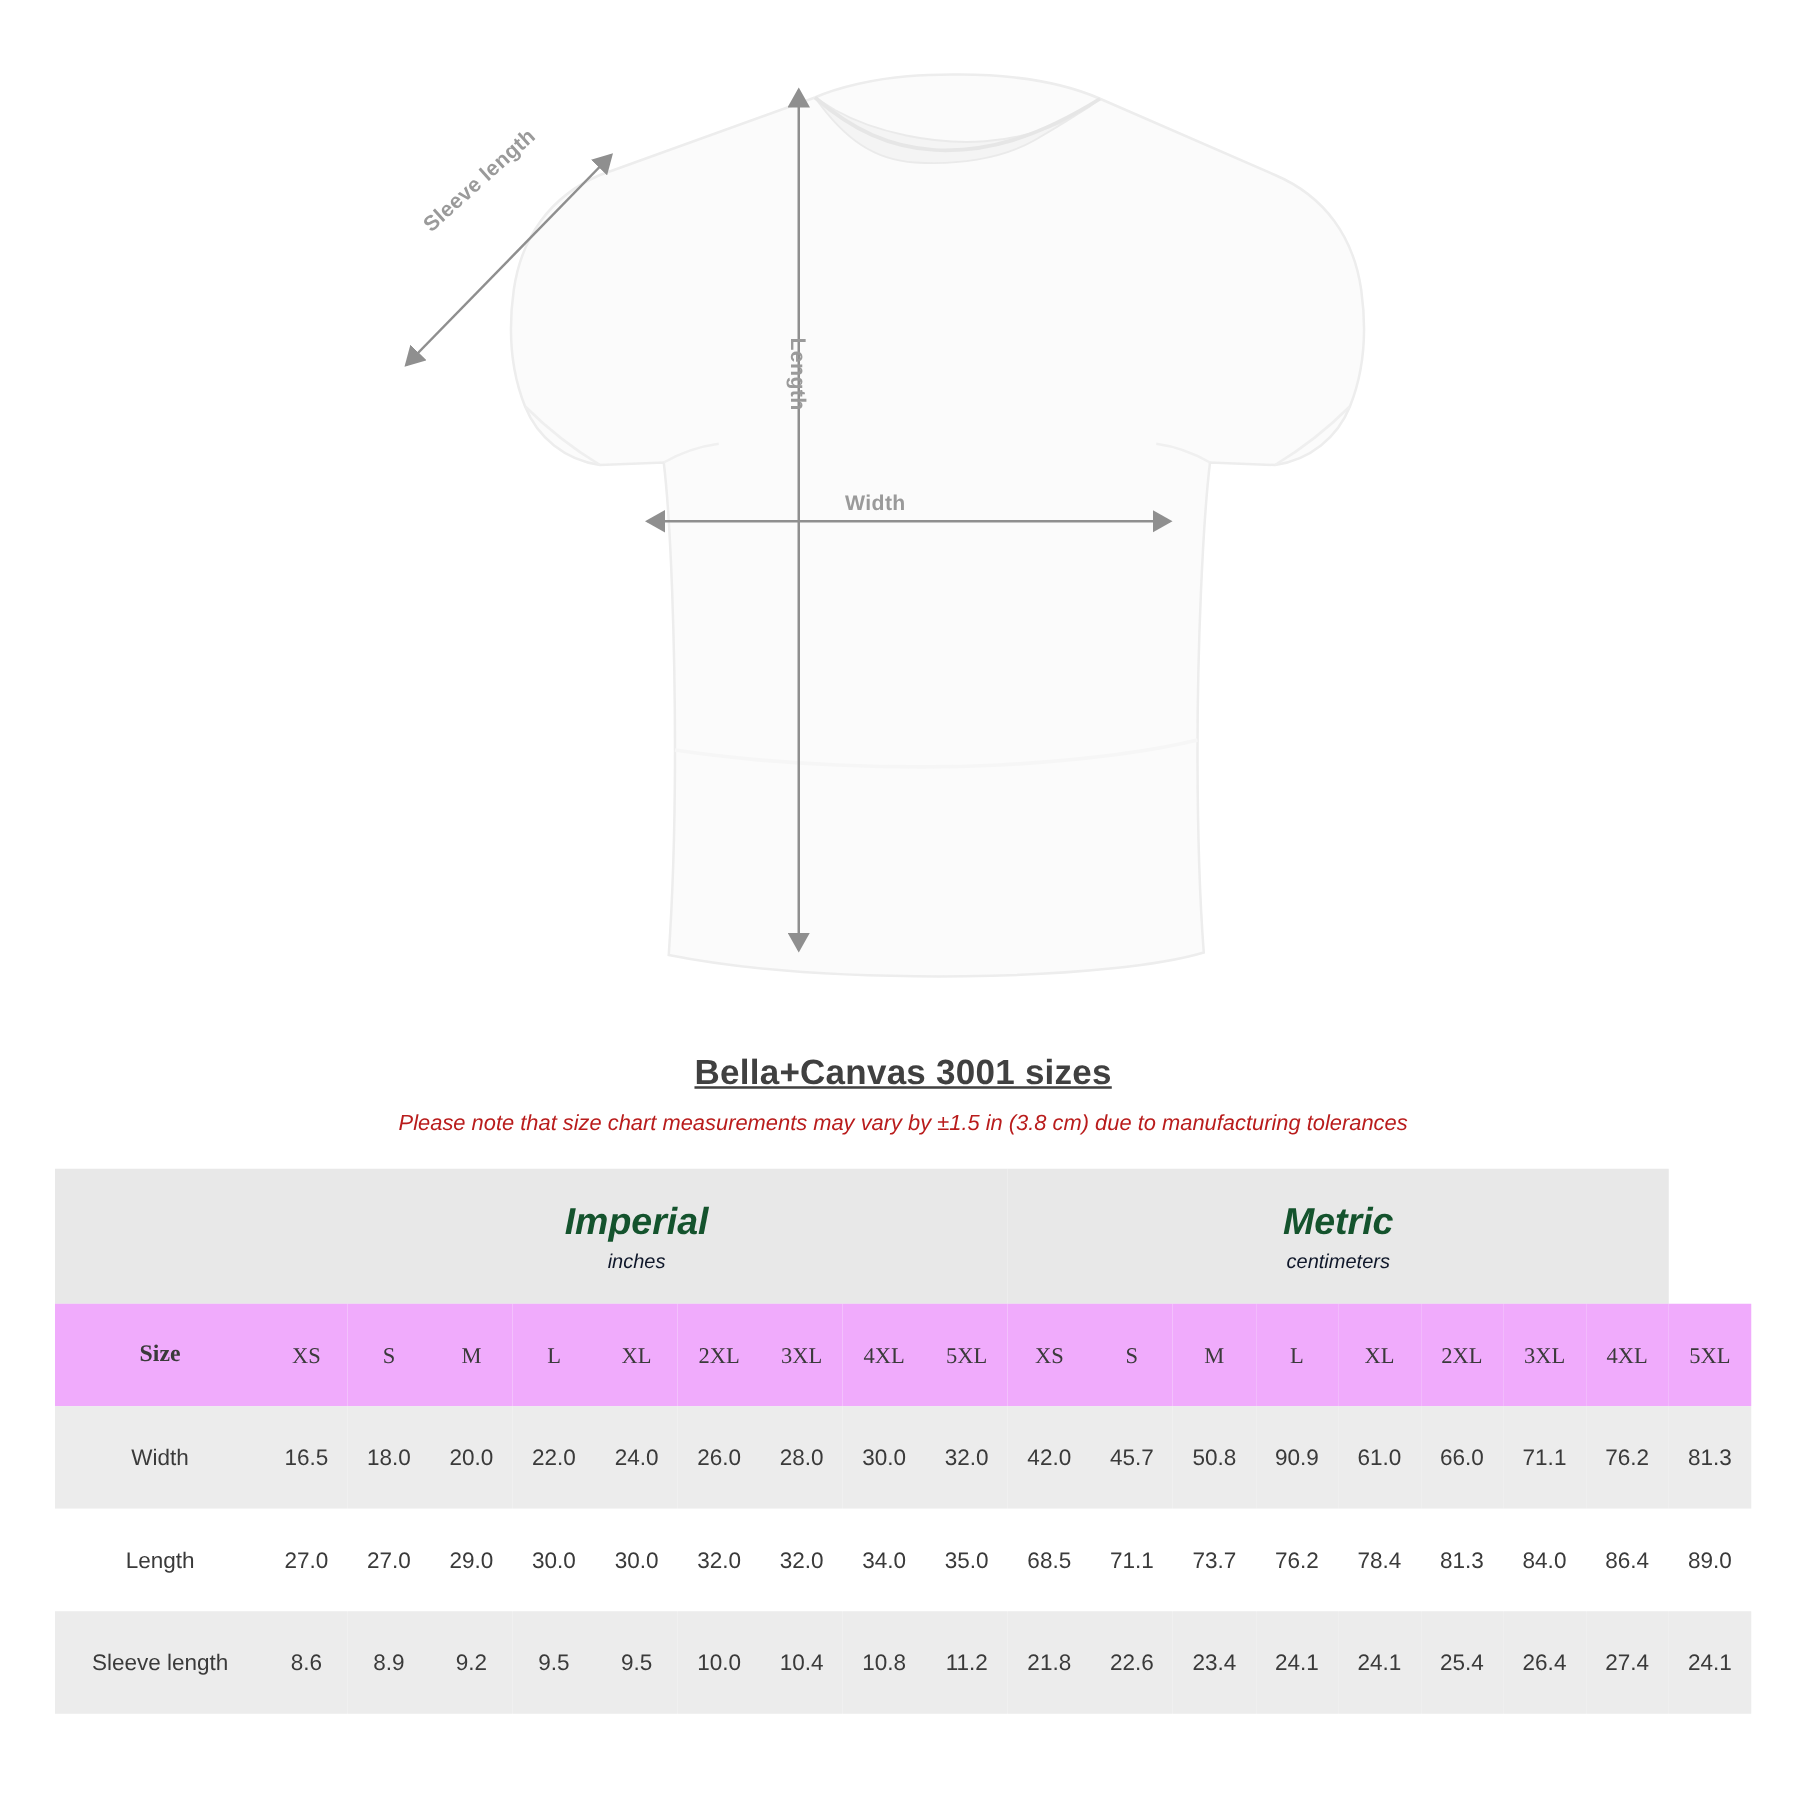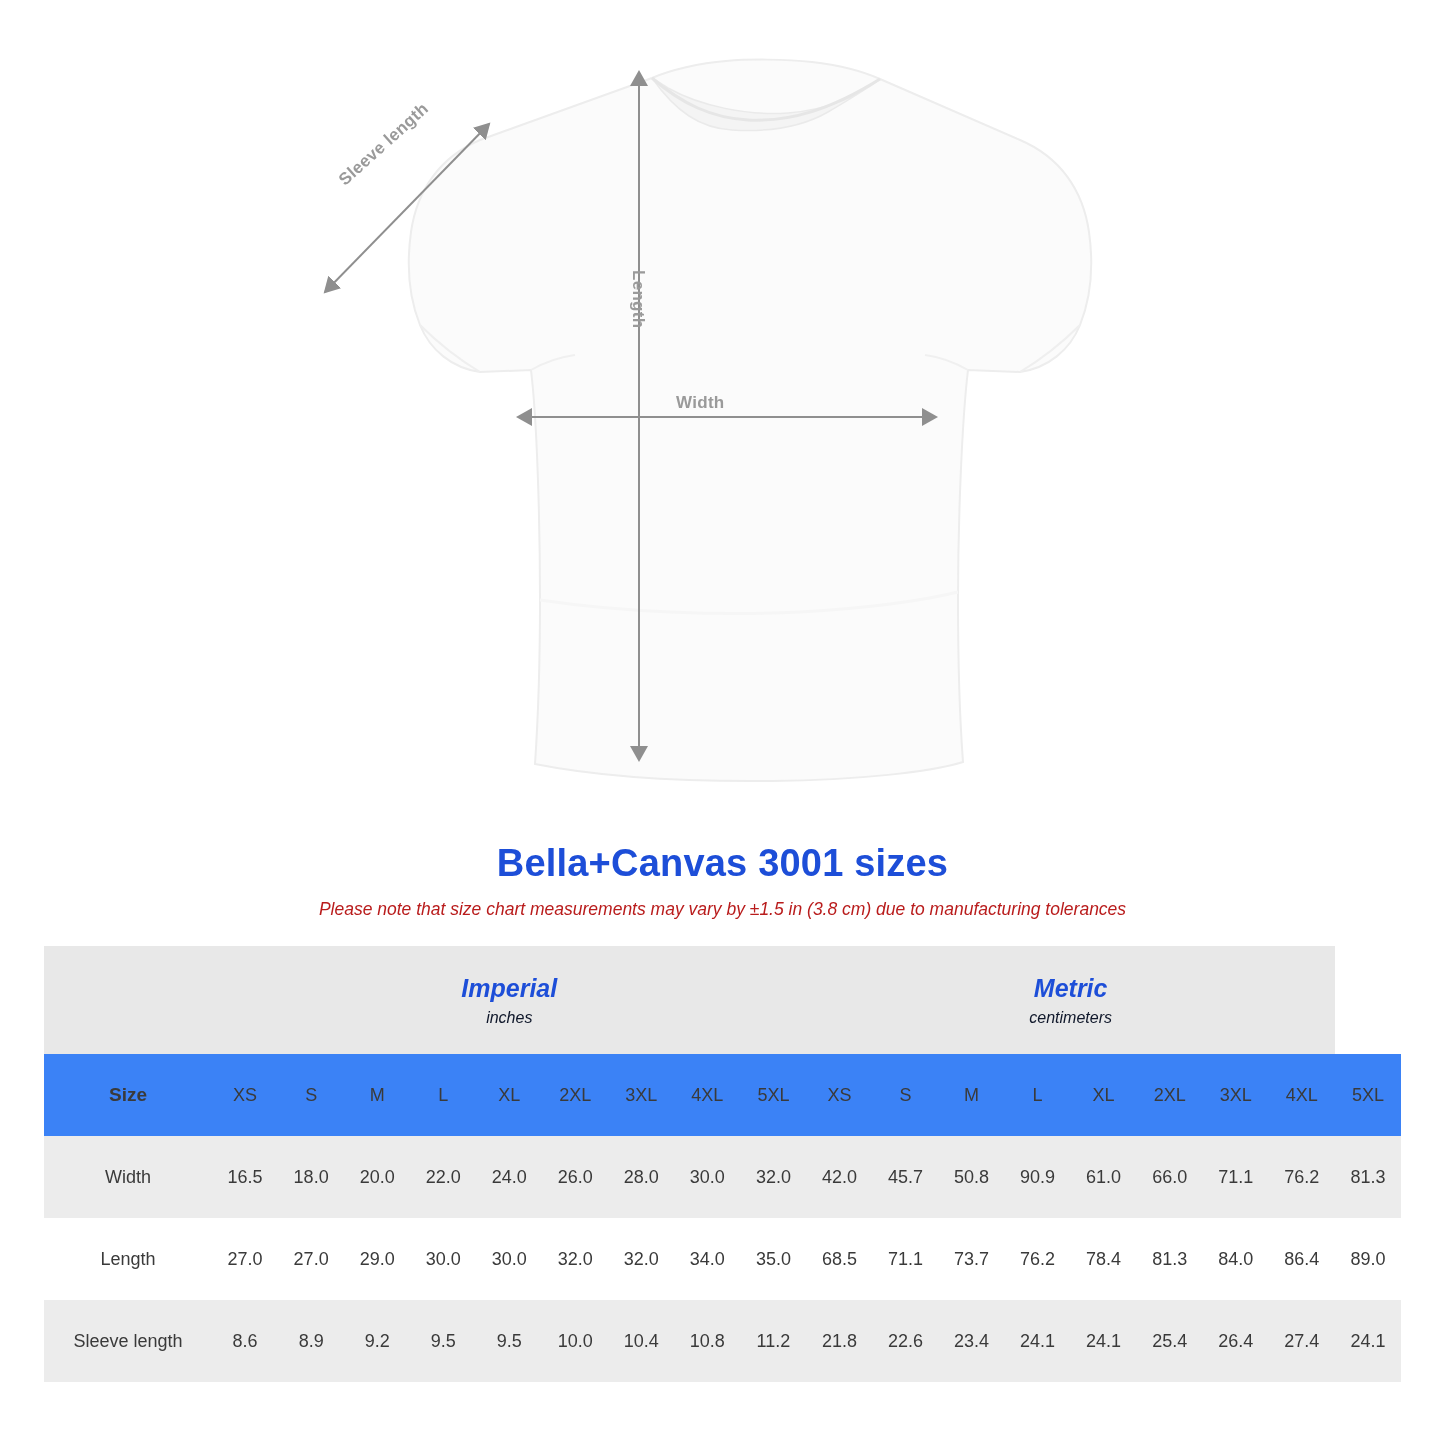--- a/index.html
+++ b/index.html
@@ -56,24 +56,25 @@
     left: 676px;
     top: 393px;
   }
 
   
   .title-block {
     text-align: center;
     margin-top: 22px;
   }
   .chart-title {
-    font-size: 38px;
-    font-weight: bold;
-    color: #1d4ed8;
+    font-size: 28px;
+    font-weight: bold;
+    color: #404040;
     letter-spacing: 0.2px;
+    text-decoration: underline;
   }
   .chart-note {
     margin-top: 14px;
     font-size: 17.5px;
     font-style: italic;
     color: #b91c1c;
   }
 
   
   .table-wrap {
@@ -93,38 +94,39 @@
     font-size: 18px;
     color: #3a3a3a;
     font-weight: normal;
   }
   .unit-header-row td {
     background: #e8e8e8;
     height: 108px;
     padding: 0;
   }
   .unit-name {
-    font-size: 25px;
+    font-size: 30px;
     font-style: italic;
     font-weight: bold;
-    color: #1d4ed8;
+    color: #14532d;
     line-height: 1.25;
   }
   .unit-sub {
     font-size: 16px;
     font-style: italic;
     color: #0f172a;
     margin-top: 4px;
   }
   .size-head-row td {
-    background: #3b82f6;
+    background: #f0abfc;
     height: 80px;
     font-weight: bold;
     font-size: 19px;
     color: #333333;
+    font-family: Liberation Serif, serif;
   }
   .size-head-row td.rowlabel {
     font-weight: bold;
     font-size: 19px;
   }
   tr.shaded td {
     background: #ececec;
   }
   tr.plain td {
     background: #ffffff;

